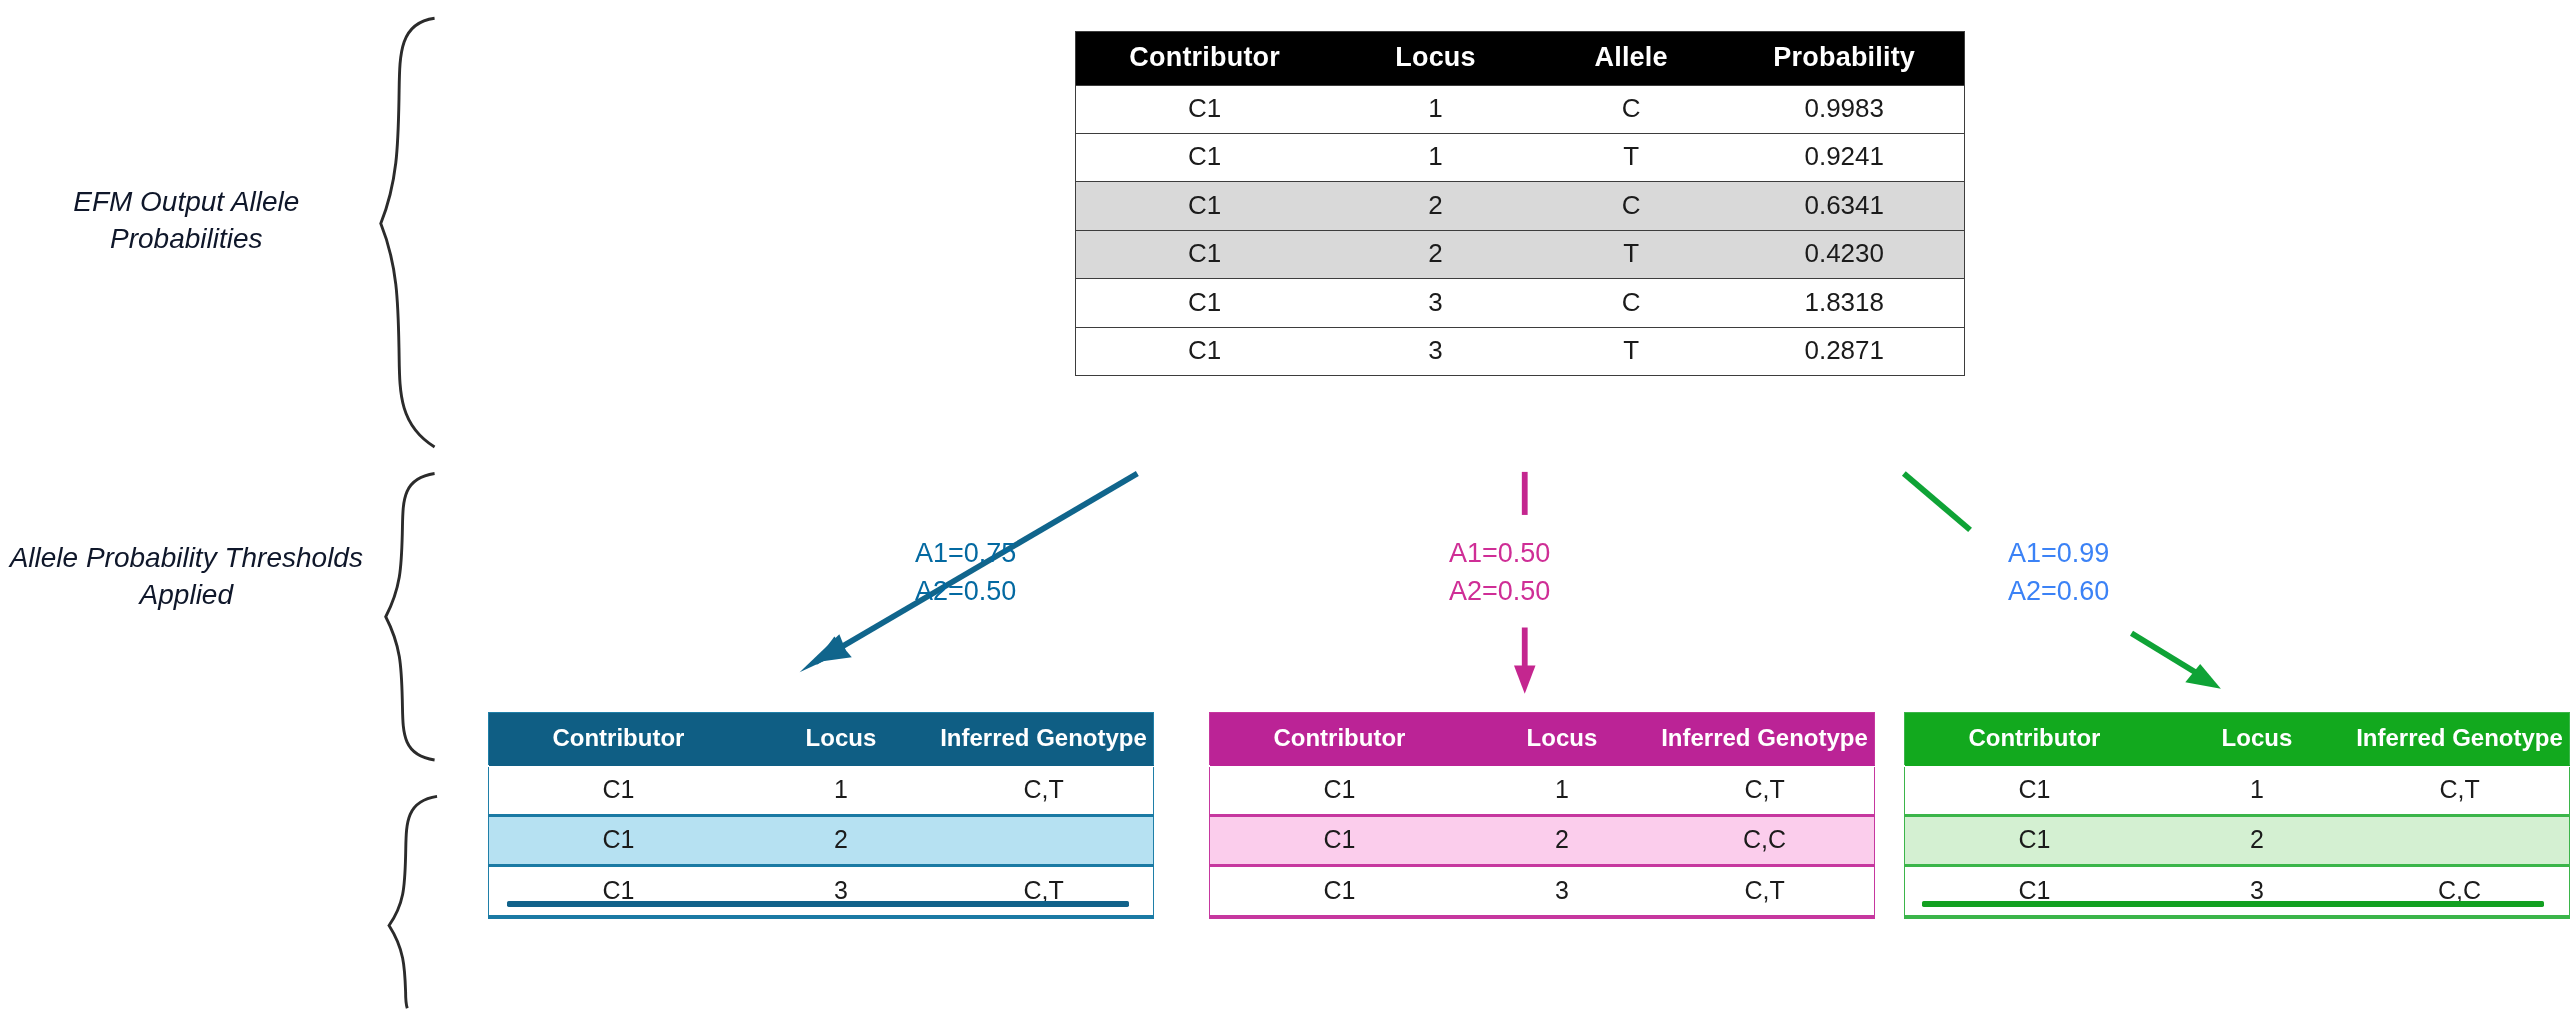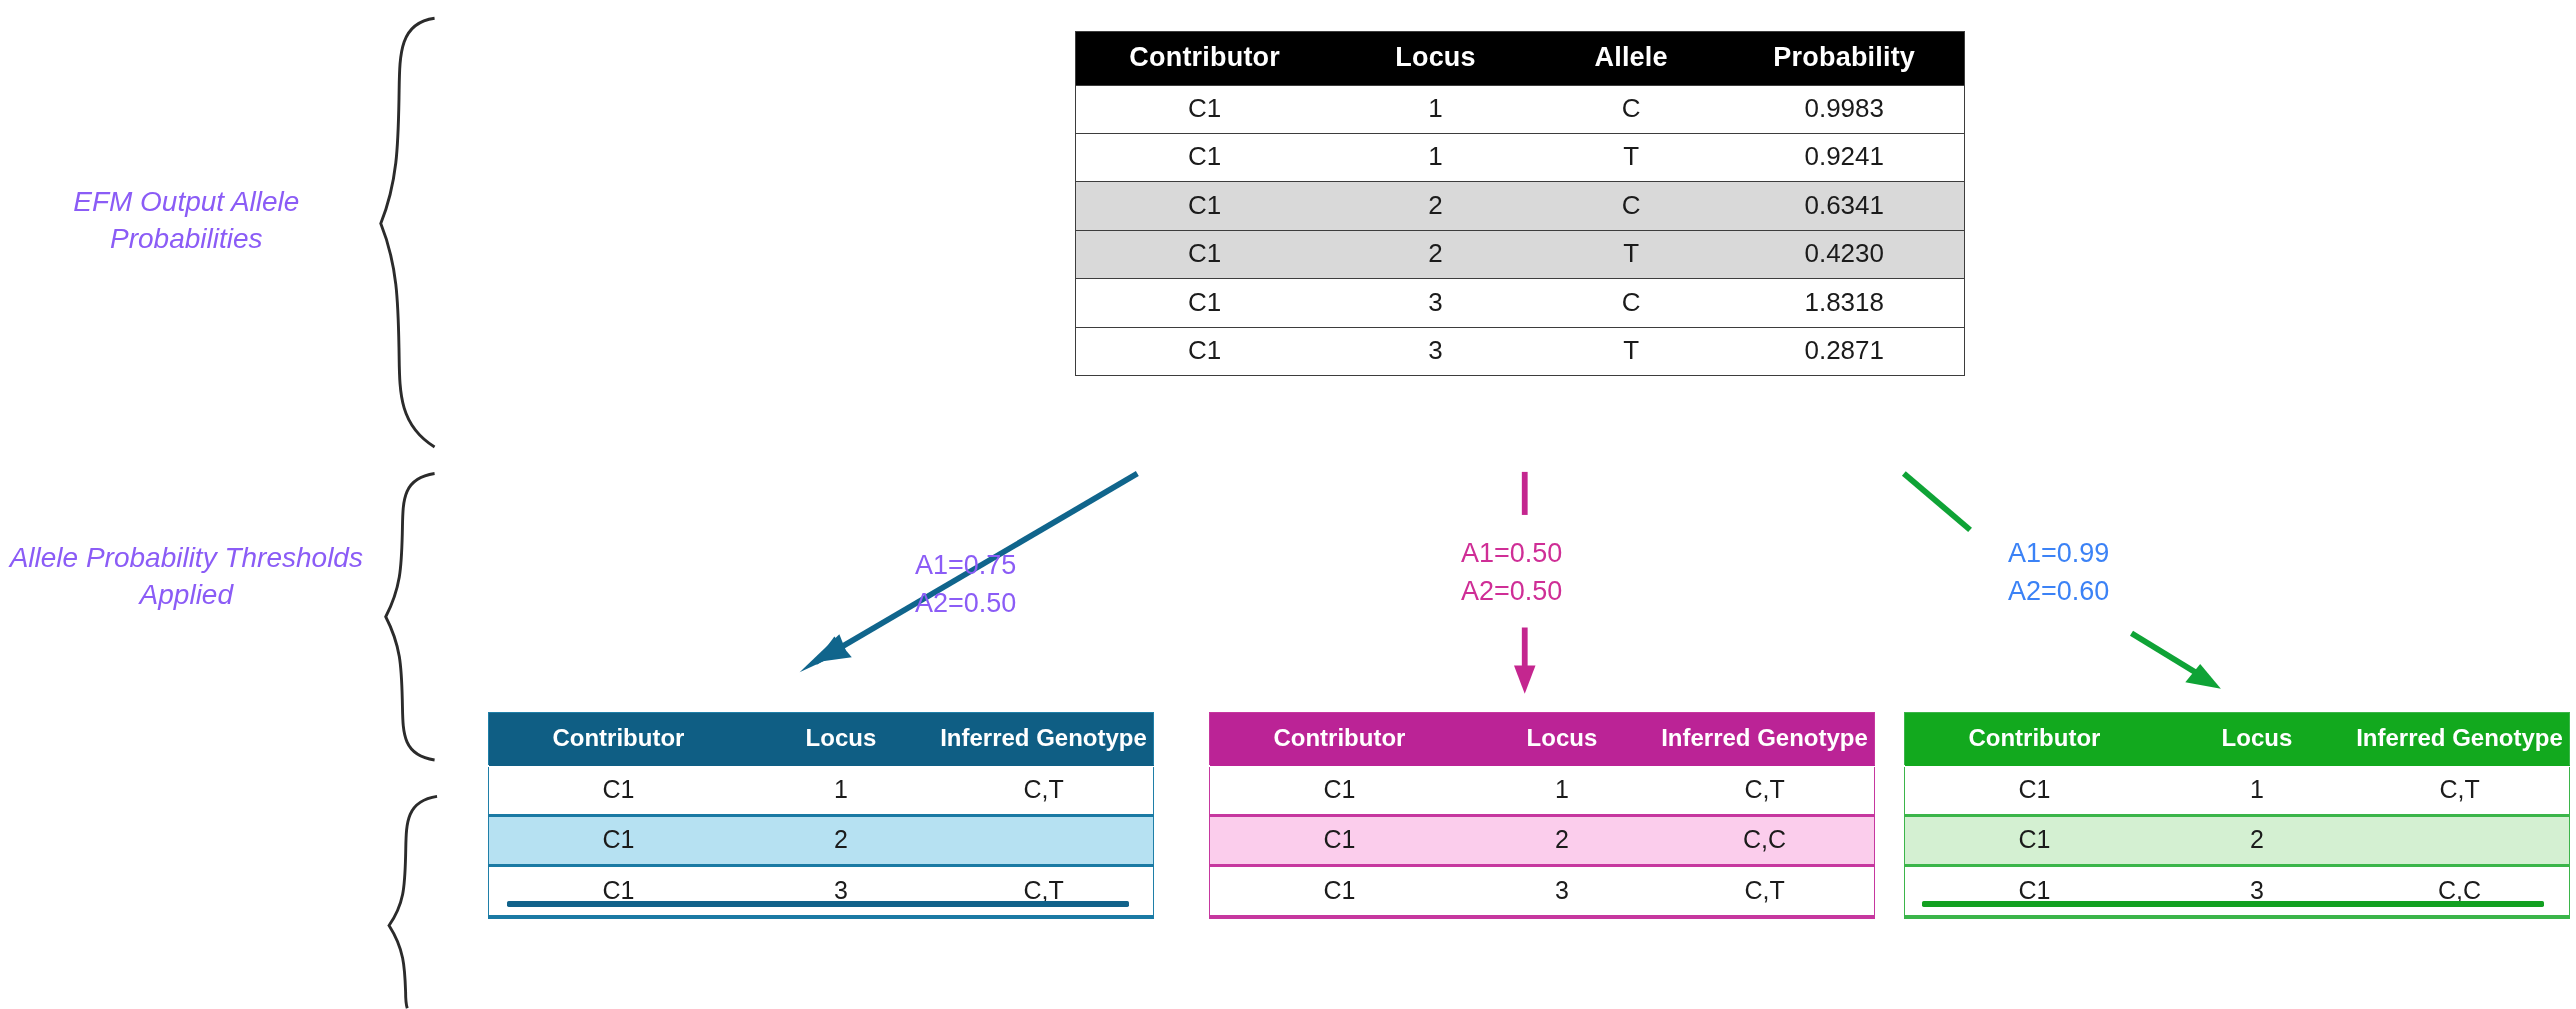--- a/index.html
+++ b/index.html
@@ -10,21 +10,21 @@
     overflow:hidden;
     position:relative;
   }
   .stage{position:absolute;left:0;top:0;width:2576px;height:1010px;}
 
   
   .row-label{
     position:absolute;
     font-style:italic;
     font-size:28px;
-    color:#8b5cf6;
+    color:#0f172a;
     line-height:1.32;
     text-align:center;
     width:356px;
     left:8.3px;
   }
   .row-label.lbl1{top:184px;}
   .row-label.lbl2{top:540px;}
   .row-label.lbl3{top:844px;}
 
   
@@ -112,22 +112,22 @@
   }
 
   
   .thresh{
     position:absolute;
     font-size:27px;
     line-height:1.42;
     font-weight:400;
     white-space:nowrap;
   }
-  .thresh.t-blue{left:915px;top:534px;color:#8b5cf6;margin-top:12px;}
-  .thresh.t-pink{left:1449px;top:534px;color:#cf2e96;margin-left:12px;}
+  .thresh.t-blue{left:915px;top:534px;color:#0369a1;}
+  .thresh.t-pink{left:1449px;top:534px;color:#cf2e96;}
   .thresh.t-green{left:1982px;top:534px;color:#3b82f6;margin-left:26px;}
 
   svg.overlay{position:absolute;left:0;top:0;width:2576px;height:1010px;pointer-events:none;}
 </style>
 </head>
 <body>
 
 <div class="stage">
 
   <svg class="overlay" viewBox="0 0 3112 1220">

